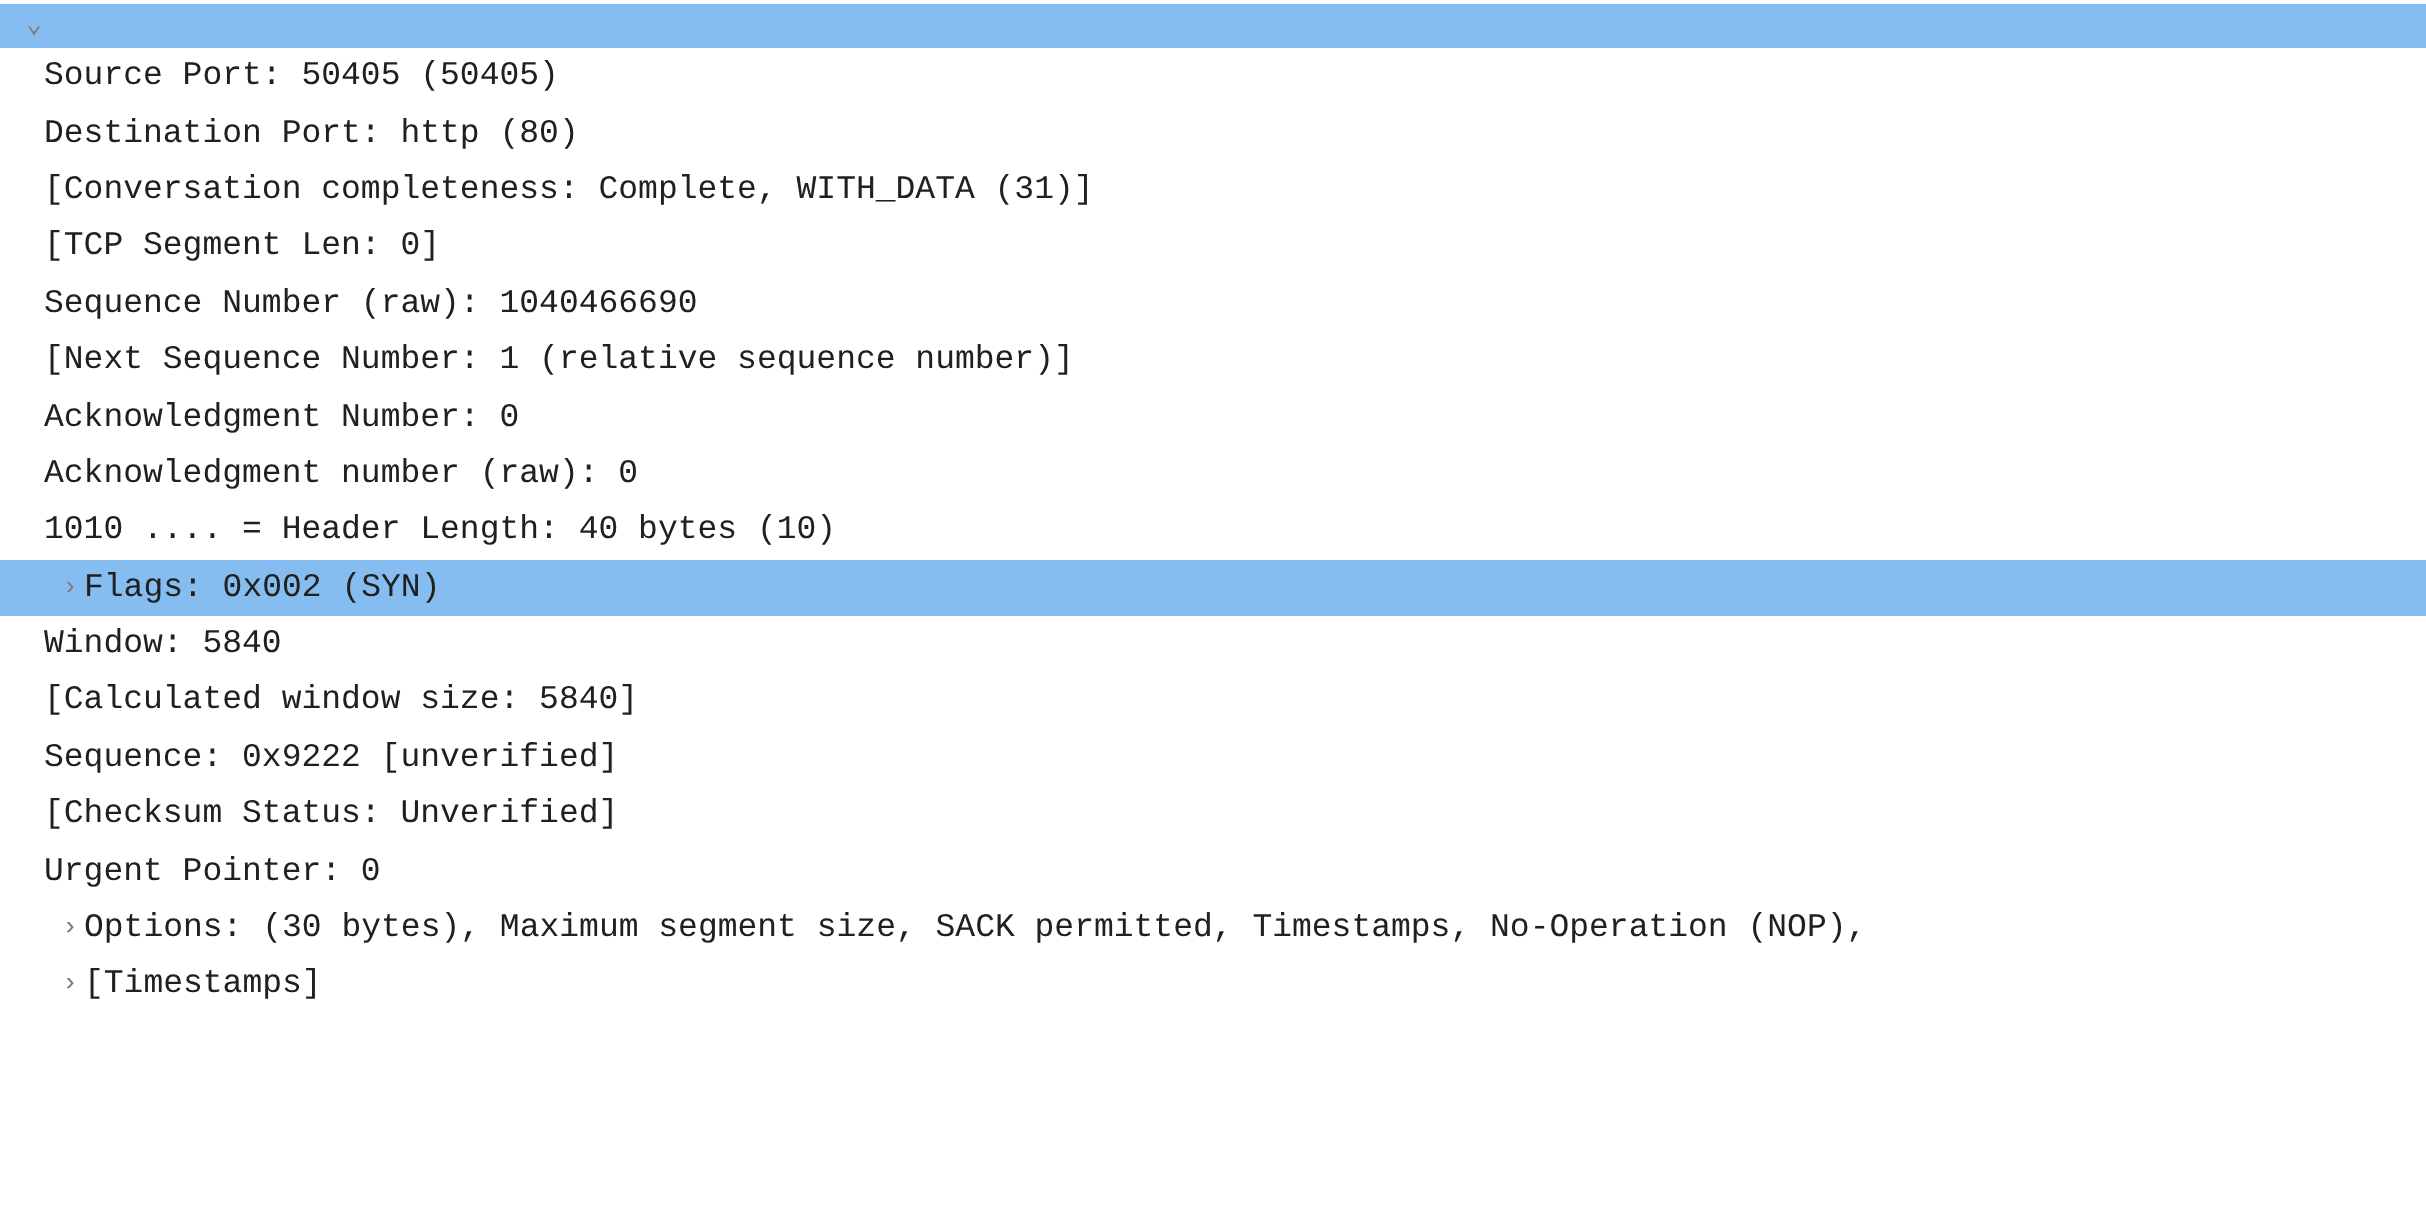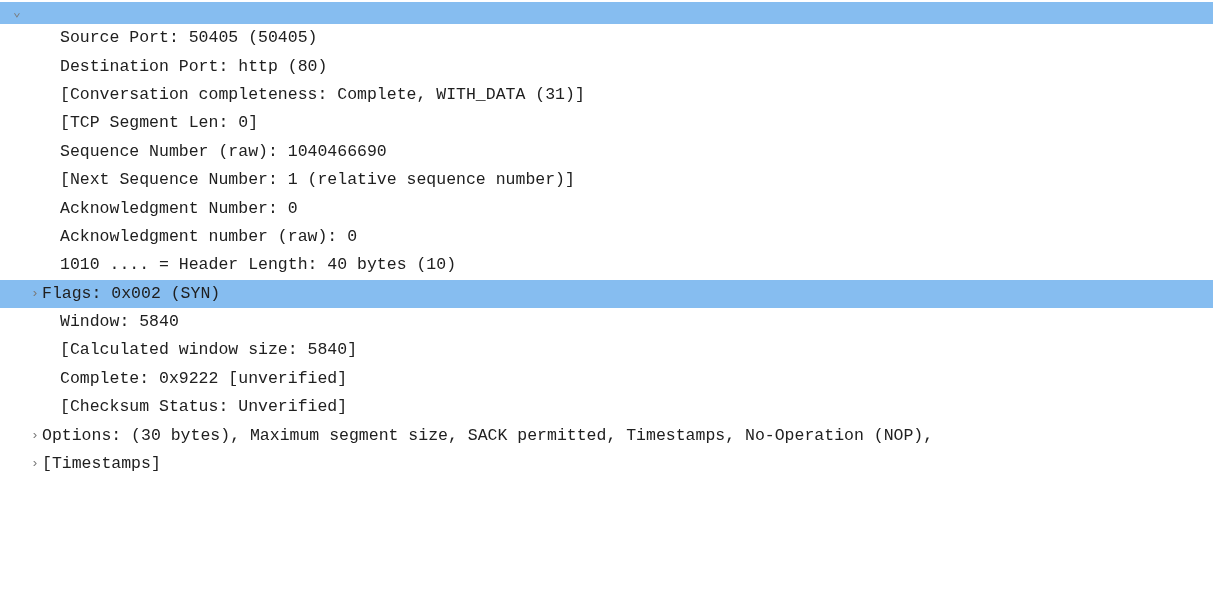--- a/index.html
+++ b/index.html
@@ -25,21 +25,21 @@
   .marker {
     display: inline-block;
     width: 14px;
     text-align: center;
     color: #7a7a7a;
     font-size: 13px;
     user-select: none;
     flex-shrink: 0;
   }
   .indent0 { padding-left: 10px; }
-  .indent1 { padding-left: 60px; }
+  .indent1 { padding-left: 22px; }
   .indent1.with-marker { padding-left: 28px; }
   .text {}
 </style>
 </head>
 <body>
 
 <div class="tree">
 
   <div class="row indent0 highlight">
     <span class="marker">⌄</span>
@@ -90,27 +90,30 @@
 
   <div class="row indent1">
     <span class="text">Window: 5840</span>
   </div>
 
   <div class="row indent1">
     <span class="text">[Calculated window size: 5840]</span>
   </div>
 
   <div class="row indent1">
-    <span class="text">Complete: 0x9222 [unverified]</span>
+    <span class="text">Sequence: 0x9222 [unverified]</span>
   </div>
 
   <div class="row indent1">
     <span class="text">[Checksum Status: Unverified]</span>
   </div>
 
+  <div class="row indent1">
+    <span class="text">Urgent Pointer: 0</span>
+  </div>
 
   <div class="row indent1 with-marker">
     <span class="marker">›</span>
     <span class="text">Options: (30 bytes), Maximum segment size, SACK permitted, Timestamps, No-Operation (NOP),</span>
   </div>
 
   <div class="row indent1 with-marker">
     <span class="marker">›</span>
     <span class="text">[Timestamps]</span>
   </div>

